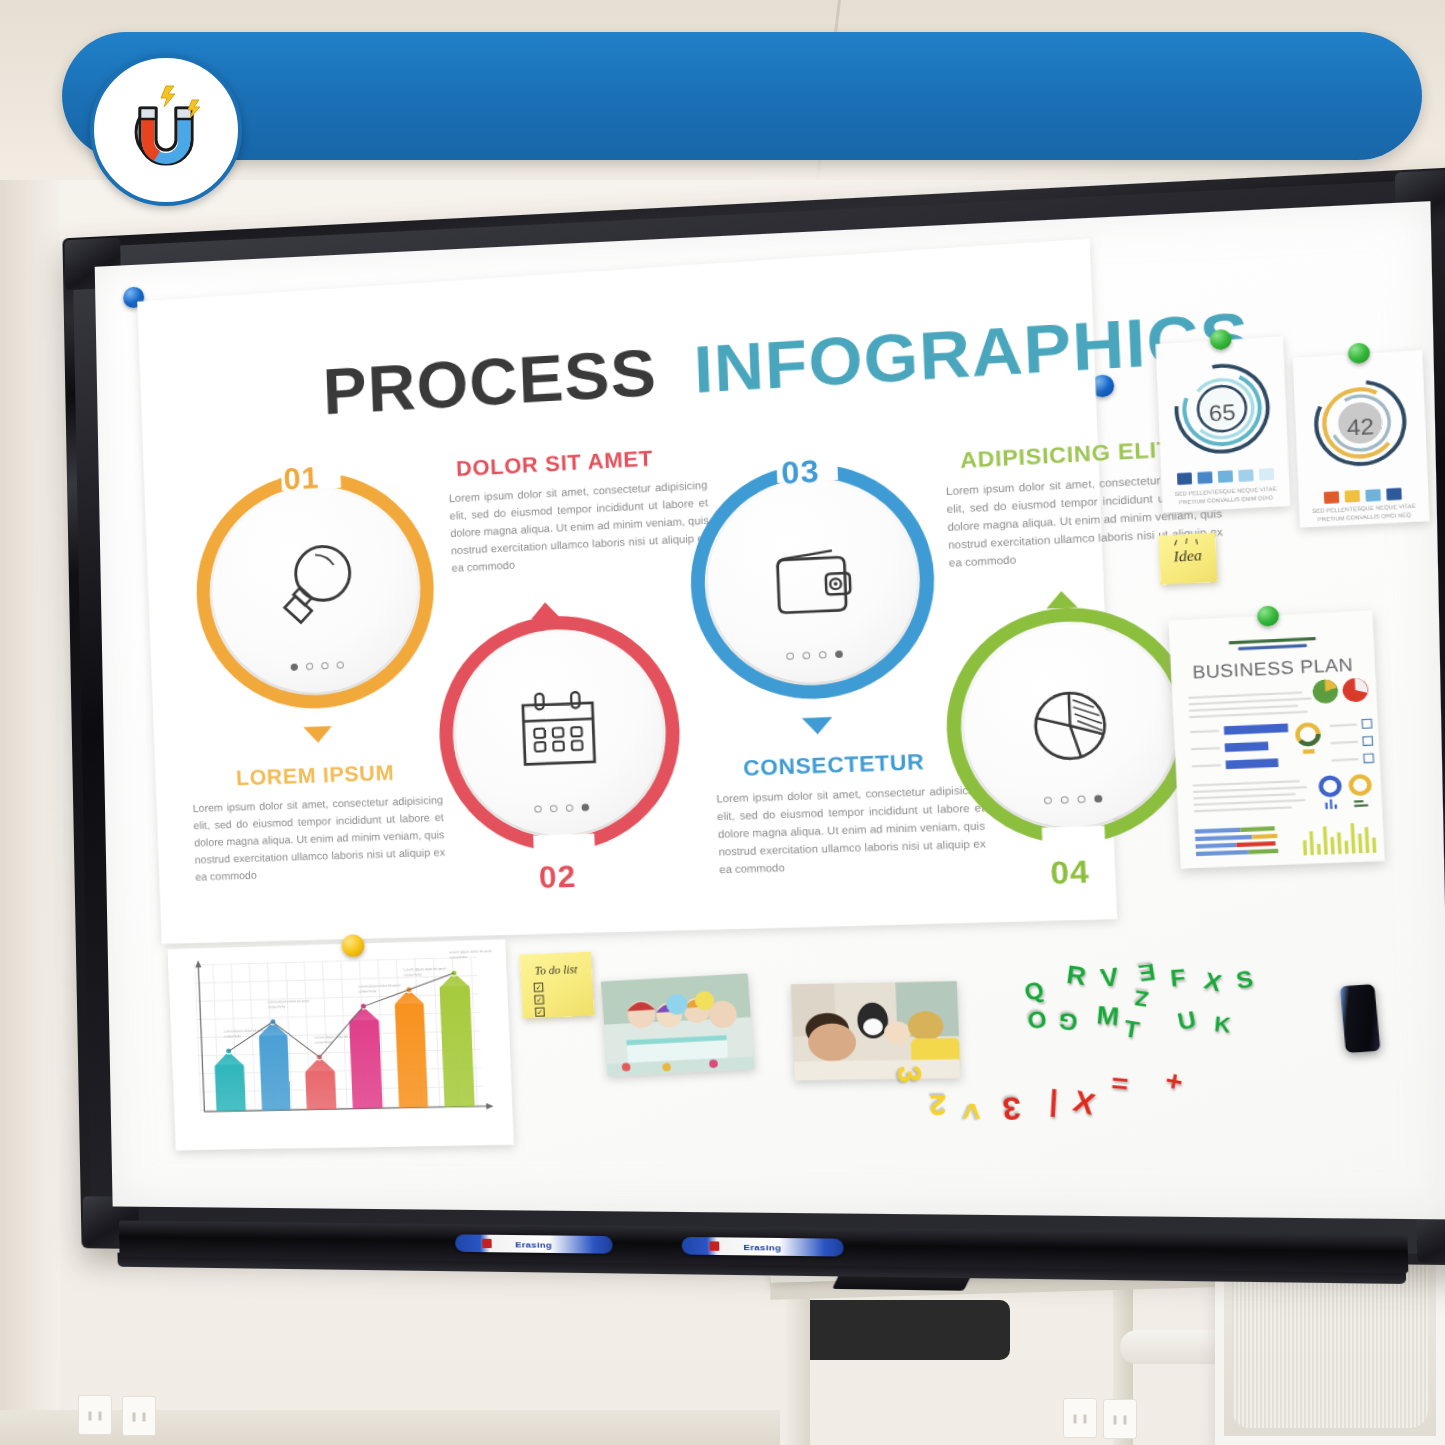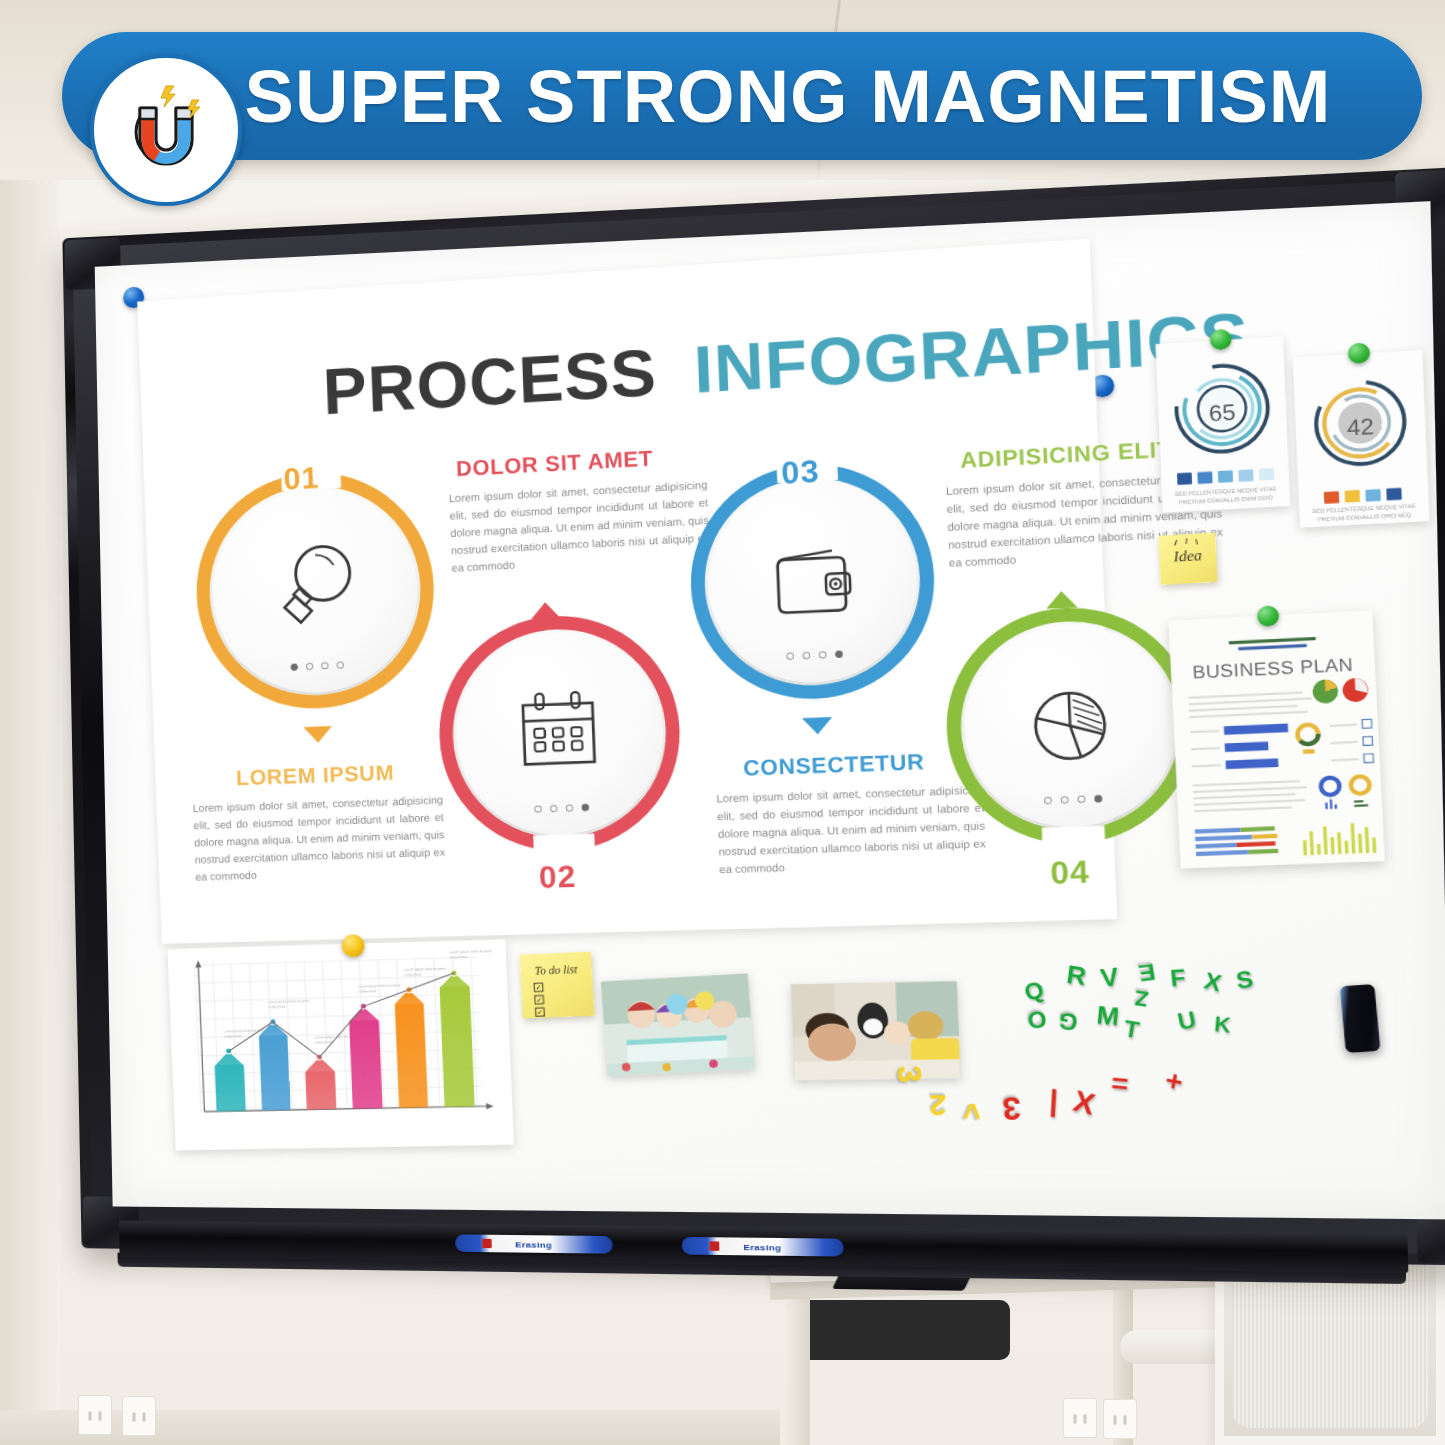--- a/index.html
+++ b/index.html
@@ -747,14 +747,13 @@
       <path d="M39.8 62 a12 12 0 0 0 24 0 l0 19.6 a24 23 0 0 1 -24 0 Z" fill="none"></path>
       <path d="M28 62 a24 23 0 0 0 48 0 l0 0 a24 23 0 0 1 -48 0" fill="none"></path>
       <path d="M28 63 l12 0 a12 12 0 0 0 24 0 l12 0 a24 23 0 0 1 -48 0 Z" fill="#4aa8e8"></path>
       <path d="M28 63 l12 0 a12 12 0 0 0 6 10 l-6 10 a24 23 0 0 1 -12 -20 Z" fill="#e8431f"></path>
       <rect x="26" y="30" width="16" height="11" rx="1.5" fill="#dde3ea" stroke="#1a1a1a" stroke-width="2.6"></rect>
       <rect x="62" y="30" width="16" height="11" rx="1.5" fill="#dde3ea" stroke="#1a1a1a" stroke-width="2.6"></rect>
       <path d="M52 8 l8 0 l-6 8 l7 0 l-11 13 l3 -9 l-6 0 z" fill="#f5c324" stroke="#d9a310" stroke-width="1"></path>
       <path d="M78 22 l7 0 l-5 7 l6 0 l-10 11 l3 -8 l-5 0 z" fill="#f5c324" stroke="#d9a310" stroke-width="1"></path>
     </svg>
   </div>
-  <div id="banner-title">SUPER STRONG MAGNETISM</div>
 </div>
 
 </body></html>

